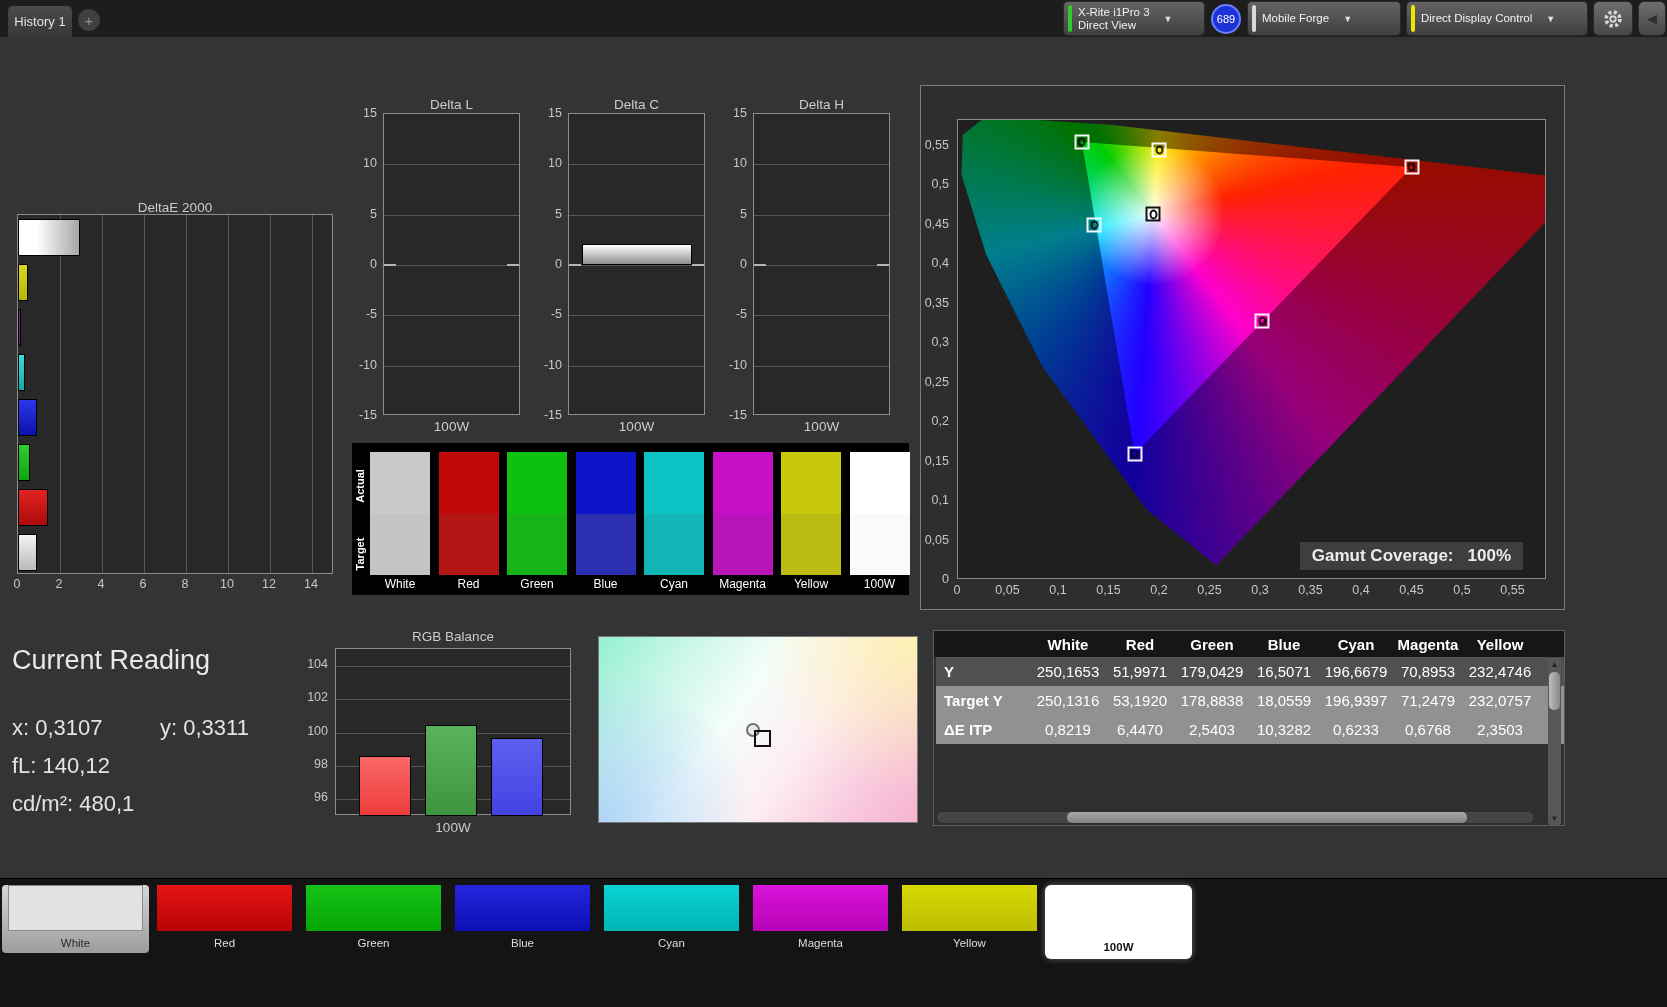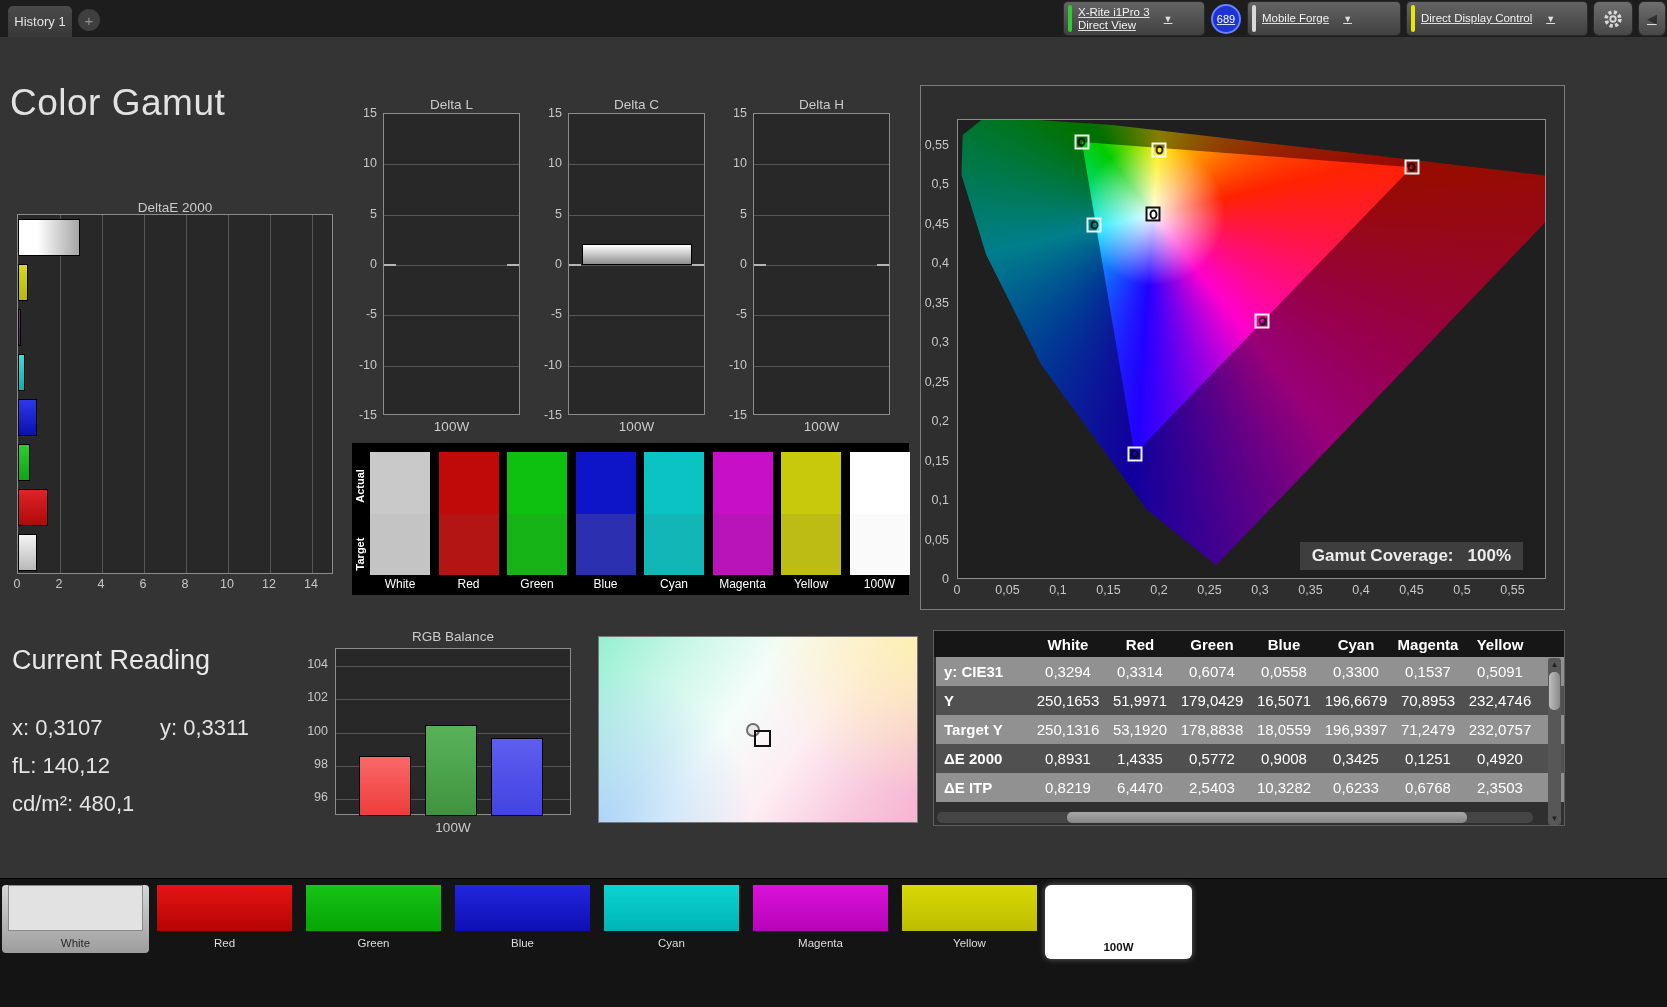--- a/index.html
+++ b/index.html
@@ -6,21 +6,21 @@
   #app{position:relative;width:1667px;height:1007px;background:#343434;overflow:hidden;
        font-family:"Liberation Sans","DejaVu Sans",sans-serif;color:#ddd;}
   .abs{position:absolute;}
 
   
   #topbar{position:absolute;left:0;top:0;width:1667px;height:37px;background:#1d1d1d;}
   #tab{position:absolute;left:8px;top:6px;width:64px;height:31px;background:linear-gradient(#4a4a4a,#383838);
        border-radius:5px 5px 0 0;color:#e3e3e3;font-size:13px;display:flex;align-items:center;justify-content:center;}
   #addtab{position:absolute;left:78px;top:9px;width:22px;height:22px;border-radius:50%;background:#3f3f3f;
        color:#8f8f8f;font-size:15px;display:flex;align-items:center;justify-content:center;}
-  #topright{position:absolute;right:2px;top:2px;height:33px;display:flex;align-items:center;gap:7px;text-decoration:underline;}
+  #topright{position:absolute;right:2px;top:2px;height:33px;display:flex;align-items:center;gap:7px;}
   .dd{height:33px;background:linear-gradient(#646464,#404040);border-radius:4px;display:flex;align-items:center;
       padding:0 8px 0 4px;box-shadow:0 0 0 1px #2a2a2a;}
   .dd .stripe{width:4px;height:27px;border-radius:2px;margin-right:6px;}
   .dd .lines{display:flex;flex-direction:column;justify-content:center;line-height:13px;font-size:11.5px;color:#f2f2f2;}
   .dd .arrow{margin-left:14px;font-size:9px;color:#e0e0e0;}
   #badge{width:30px;height:30px;border-radius:50%;background:#1d33d6;border:2px solid #6b80ff;color:#fff;
       font-size:11px;display:flex;align-items:center;justify-content:center;box-sizing:border-box;}
   .iconbtn{width:38px;height:33px;border-radius:5px;background:linear-gradient(#6e6e6e,#474747);
       display:flex;align-items:center;justify-content:center;box-shadow:0 0 0 1px #2a2a2a;}
   #collapse-btn{width:26px;}
@@ -143,21 +143,20 @@
           <circle cx="12" cy="12" r="7.5" fill="none" stroke="#d8d8d8" stroke-width="4" stroke-dasharray="3.4 2.6"></circle>
           <circle cx="12" cy="12" r="3" fill="none" stroke="#d8d8d8" stroke-width="2"></circle>
         </svg>
       </div>
       <div class="iconbtn" id="collapse-btn">
         <span>◀</span>
       </div>
     </div>
   </div>
 
-  <div id="page-title">Color Gamut</div>
 
   <div class="chart-title" style="left:17px;top:200px;width:316px;">DeltaE 2000</div>
   <div class="plot" id="de-plot" style="left:17px;top:214px;width:316px;height:360px;">
       <div class="gridline-v" style="left: 42px;"></div>
       <div class="gridline-v" style="left: 84px;"></div>
       <div class="gridline-v" style="left: 126px;"></div>
       <div class="gridline-v" style="left: 168px;"></div>
       <div class="gridline-v" style="left: 210px;"></div>
       <div class="gridline-v" style="left: 252px;"></div>
       <div class="gridline-v" style="left: 294px;"></div>
@@ -405,60 +404,40 @@
           <div class="val" style="font-weight: bold;">White</div>
           <div class="val" style="font-weight: bold;">Red</div>
           <div class="val" style="font-weight: bold;">Green</div>
           <div class="val" style="font-weight: bold;">Blue</div>
           <div class="val" style="font-weight: bold;">Cyan</div>
           <div class="val" style="font-weight: bold;">Magenta</div>
           <div class="val" style="font-weight: bold;">Yellow</div>
         </div>
       </div>
     <div id="tbl-body">
-        <div class="trow lite">
-          <div class="lbl">y: CIE31</div>
-          <div class="val">0,3294</div>
-          <div class="val">0,3314</div>
-          <div class="val">0,6074</div>
-          <div class="val">0,0558</div>
-          <div class="val">0,3300</div>
-          <div class="val">0,1537</div>
-          <div class="val">0,5091</div>
-        </div>
         <div class="trow dark">
           <div class="lbl">Y</div>
           <div class="val">250,1653</div>
           <div class="val">51,9971</div>
           <div class="val">179,0429</div>
           <div class="val">16,5071</div>
           <div class="val">196,6679</div>
           <div class="val">70,8953</div>
           <div class="val">232,4746</div>
         </div>
         <div class="trow lite">
           <div class="lbl">Target Y</div>
           <div class="val">250,1316</div>
           <div class="val">53,1920</div>
           <div class="val">178,8838</div>
           <div class="val">18,0559</div>
           <div class="val">196,9397</div>
           <div class="val">71,2479</div>
           <div class="val">232,0757</div>
         </div>
-        <div class="trow dark">
-          <div class="lbl">ΔE 2000</div>
-          <div class="val">0,8931</div>
-          <div class="val">1,4335</div>
-          <div class="val">0,5772</div>
-          <div class="val">0,9008</div>
-          <div class="val">0,3425</div>
-          <div class="val">0,1251</div>
-          <div class="val">0,4920</div>
-        </div>
         <div class="trow lite">
           <div class="lbl">ΔE ITP</div>
           <div class="val">0,8219</div>
           <div class="val">6,4470</div>
           <div class="val">2,5403</div>
           <div class="val">10,3282</div>
           <div class="val">0,6233</div>
           <div class="val">0,6768</div>
           <div class="val">2,3503</div>
         </div>

